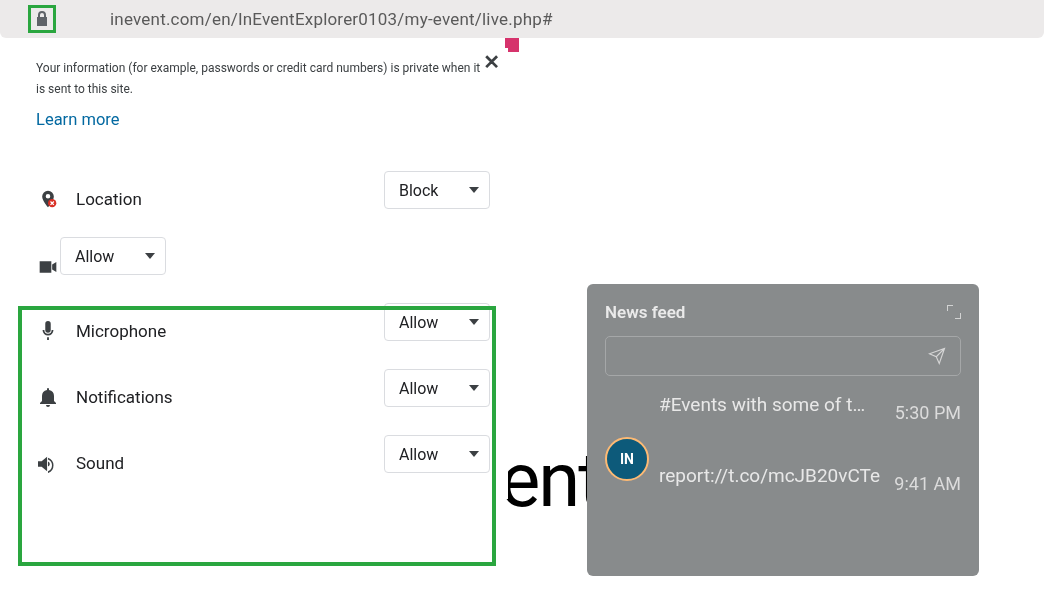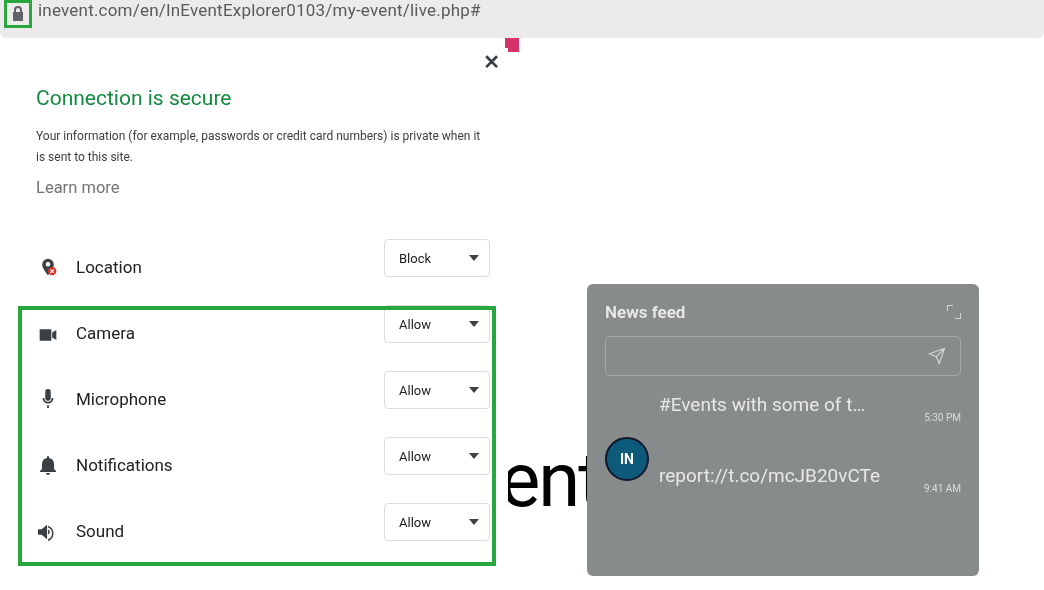--- a/index.html
+++ b/index.html
@@ -1,54 +1,54 @@
 <!DOCTYPE html>
 <html><head>
   <meta charset="utf-8">
   <style>
     * { margin: 0; padding: 0; box-sizing: border-box; font-family: -apple-system, BlinkMacSystemFont, "Segoe UI", Roboto, Arial, sans-serif; }
     body { width: 1044px; height: 590px; background: #fff; position: relative; overflow: hidden; }
     
-    .urlbar { position: absolute; top: 0; left: 0; right: 0; height: 38px; background: #eceaea; display: flex; align-items: flex-start; padding-left: 4px; border-radius: 0 0 6px 6px; }
+    .urlbar { position: absolute; top: 0; left: 0; right: 0; height: 38px; background: #eceaea; display: flex; align-items: center; padding-left: 28px; border-radius: 0 0 6px 6px; gap: 48px; }
     .lock-box { width: 28px; height: 28px; border: 3px solid #2aa63f; display: flex; align-items: center; justify-content: center; margin-right: 6px; }
     .lock-icon { color: #5f6368; }
     .url-text { color: #5a5a5a; font-size: 17px; letter-spacing: 0.2px; }
     
     .content-area { position: absolute; top: 38px; left: 0; right: 0; bottom: 0; background: #fff; }
     .pink-strip { position: absolute; top: 38px; left: 505px; width: 14px; height: 14px; background: #d6336c; }
     
     .popup { position: absolute; top: 48px; left: 18px; width: 490px; background: #fff; z-index: 10; padding: 10px 18px 12px 18px; }
     .close-btn { position: absolute; top: 2px; right: 8px; font-size: 20px; color: #3c4043; cursor: pointer; font-weight: bold; }
     .secure-title { color: #138a3f; font-size: 21px; margin: 28px 0 16px 0; }
     .secure-desc { color: #3c4043; font-size: 12px; line-height: 1.75; margin-bottom: 10px; }
-    .learn-more { color: #737373; font-size: 16.5px; cursor: pointer; display: inline-block; margin-bottom: 28px; }
+    .learn-more { color: #0369a1; font-size: 16.5px; cursor: pointer; display: inline-block; margin-bottom: 28px; }
     
     .perm-row { display: flex; align-items: flex-end; padding: 14px 0; }
     .perm-icon { width: 24px; display: flex; align-items: center; justify-content: center; color: #3c4043; }
     .perm-label { flex: 1; margin-left: 16px; color: #202124; font-size: 17px; }
-    .perm-select { width: 106px; height: 38px; border: 1px solid #dadce0; border-radius: 4px; display: flex; align-items: center; justify-content: space-between; padding: 0 10px 0 14px; font-size: 13px; color: #202124; cursor: pointer; background: #fff; }
+    .perm-select { width: 106px; height: 38px; border: 1px solid #dadce0; border-radius: 4px; display: flex; align-items: center; justify-content: space-between; padding: 0 10px 0 14px; font-size: 16px; color: #202124; cursor: pointer; background: #fff; }
     .chevron { border-left: 5px solid transparent; border-right: 5px solid transparent; border-top: 6px solid #3c4043; }
     
     .highlight-box { position: absolute; top: 306px; left: 18px; width: 478px; height: 260px; border: 4px solid #2aa63f; z-index: 11; pointer-events: none; }
     
     .bg-text { position: absolute; top: 435px; left: 500px; font-size: 76px; font-weight: 400; color: #000; letter-spacing: -2px; }
     
     .news-panel { position: absolute; top: 284px; right: 65px; width: 392px; height: 292px; background: #888b8c; border-radius: 6px; padding: 18px 18px 0 18px; color: #e5e5e5; }
     .news-header { display: flex; align-items: center; justify-content: space-between; margin-bottom: 14px; }
     .news-title { font-size: 17px; font-weight: 600; color: #eaeaea; }
     .expand-icon { width: 14px; height: 14px; position: relative; opacity: 0.8; }
     .expand-icon::before, .expand-icon::after { content: ''; position: absolute; width: 5px; height: 5px; border: 1px solid #e5e5e5; }
     .expand-icon::before { top: 0; left: 0; border-right: none; border-bottom: none; }
     .expand-icon::after { bottom: 0; right: 0; border-left: none; border-top: none; }
     .news-input { width: 100%; height: 40px; border: 1px solid #a5a7a8; border-radius: 5px; background: transparent; display: flex; align-items: center; justify-content: flex-end; padding: 0 14px; margin-bottom: 16px; }
     .send-icon { color: #d5d5d5; transform: rotate(0deg); }
     .feed-item { display: flex; margin-bottom: 10px; position: relative; }
-    .feed-avatar { width: 44px; height: 44px; border-radius: 50%; background: #0d5a7a; border: 2px solid #0f172a; display: flex; align-items: center; justify-content: center; flex-shrink: 0; margin-right: 10px; color: #fff; font-weight: 700; font-size: 14px; }
+    .feed-avatar { width: 44px; height: 44px; border-radius: 50%; background: #0d5a7a; border: 2px solid #fdba74; display: flex; align-items: center; justify-content: center; flex-shrink: 0; margin-right: 10px; color: #fff; font-weight: 700; font-size: 14px; }
     .feed-content { flex: 1; font-size: 19px; line-height: 1.4; color: #e8e8e8; }
-    .feed-time { position: absolute; right: 0; bottom: -4px; font-size: 10px; color: #dcdcdc; }
+    .feed-time { position: absolute; right: 0; bottom: -4px; font-size: 18px; color: #dcdcdc; }
     .feed-item.first { padding-left: 54px; }
   </style>
 </head>
 <body>
 
 <div class="urlbar">
   <div class="lock-box">
     <svg class="lock-icon" width="14" height="16" viewBox="0 0 14 16">
         <path fill="currentColor" d="M11 6V4a4 4 0 10-8 0v2H2v9h10V6h-1zm-6-2a2 2 0 114 0v2H5V4z"></path>
       </svg>
@@ -82,21 +82,20 @@
     <div class="feed-content">
       <br>
       <span>report://t.co/mcJB20vCTe</span>
     </div>
     <div class="feed-time">9:41 AM</div>
   </div>
 </div>
 
 <div class="popup">
   <div class="close-btn">✕</div>
-  <div class="secure-title">Connection is secure</div>
   <div class="secure-desc">Your information (for example, passwords or credit card numbers) is private when it is sent to this site.</div>
   <a class="learn-more">Learn more</a>
   
   <div class="perm-row">
     <div class="perm-icon">
       <svg width="20" height="20" viewBox="0 0 24 24">
           <path fill="#3c4043" d="M12 2a7 7 0 00-7 7c0 5 7 13 7 13s7-8 7-13a7 7 0 00-7-7zm0 9.5A2.5 2.5 0 1112 6a2.5 2.5 0 010 5.5z"></path>
           <circle cx="17" cy="17" r="5" fill="#d93025"></circle>
           <path d="M15 15l4 4M19 15l-4 4" stroke="#fff" stroke-width="1.5"></path>
         </svg>
@@ -107,21 +106,20 @@
         <span class="chevron"></span>
     </div>
   </div>
   
   <div class="perm-row">
     <div class="perm-icon">
       <svg width="20" height="16" viewBox="0 0 24 18">
           <path fill="#3c4043" d="M2 2h14v14H2zM17 6l5-3v12l-5-3z"></path>
         </svg>
     </div>
-    <div class="perm-label">Camera</div>
     <div class="perm-select">
       <span>Allow</span>
         <span class="chevron"></span>
     </div>
   </div>
   
   <div class="perm-row">
     <div class="perm-icon">
       <svg width="16" height="20" viewBox="0 0 16 22">
           <path fill="#3c4043" d="M8 0a3 3 0 00-3 3v7a3 3 0 006 0V3a3 3 0 00-3-3zM2 10a6 6 0 0012 0h-2a4 4 0 01-8 0H2zm5 8v3h2v-3z"></path>

